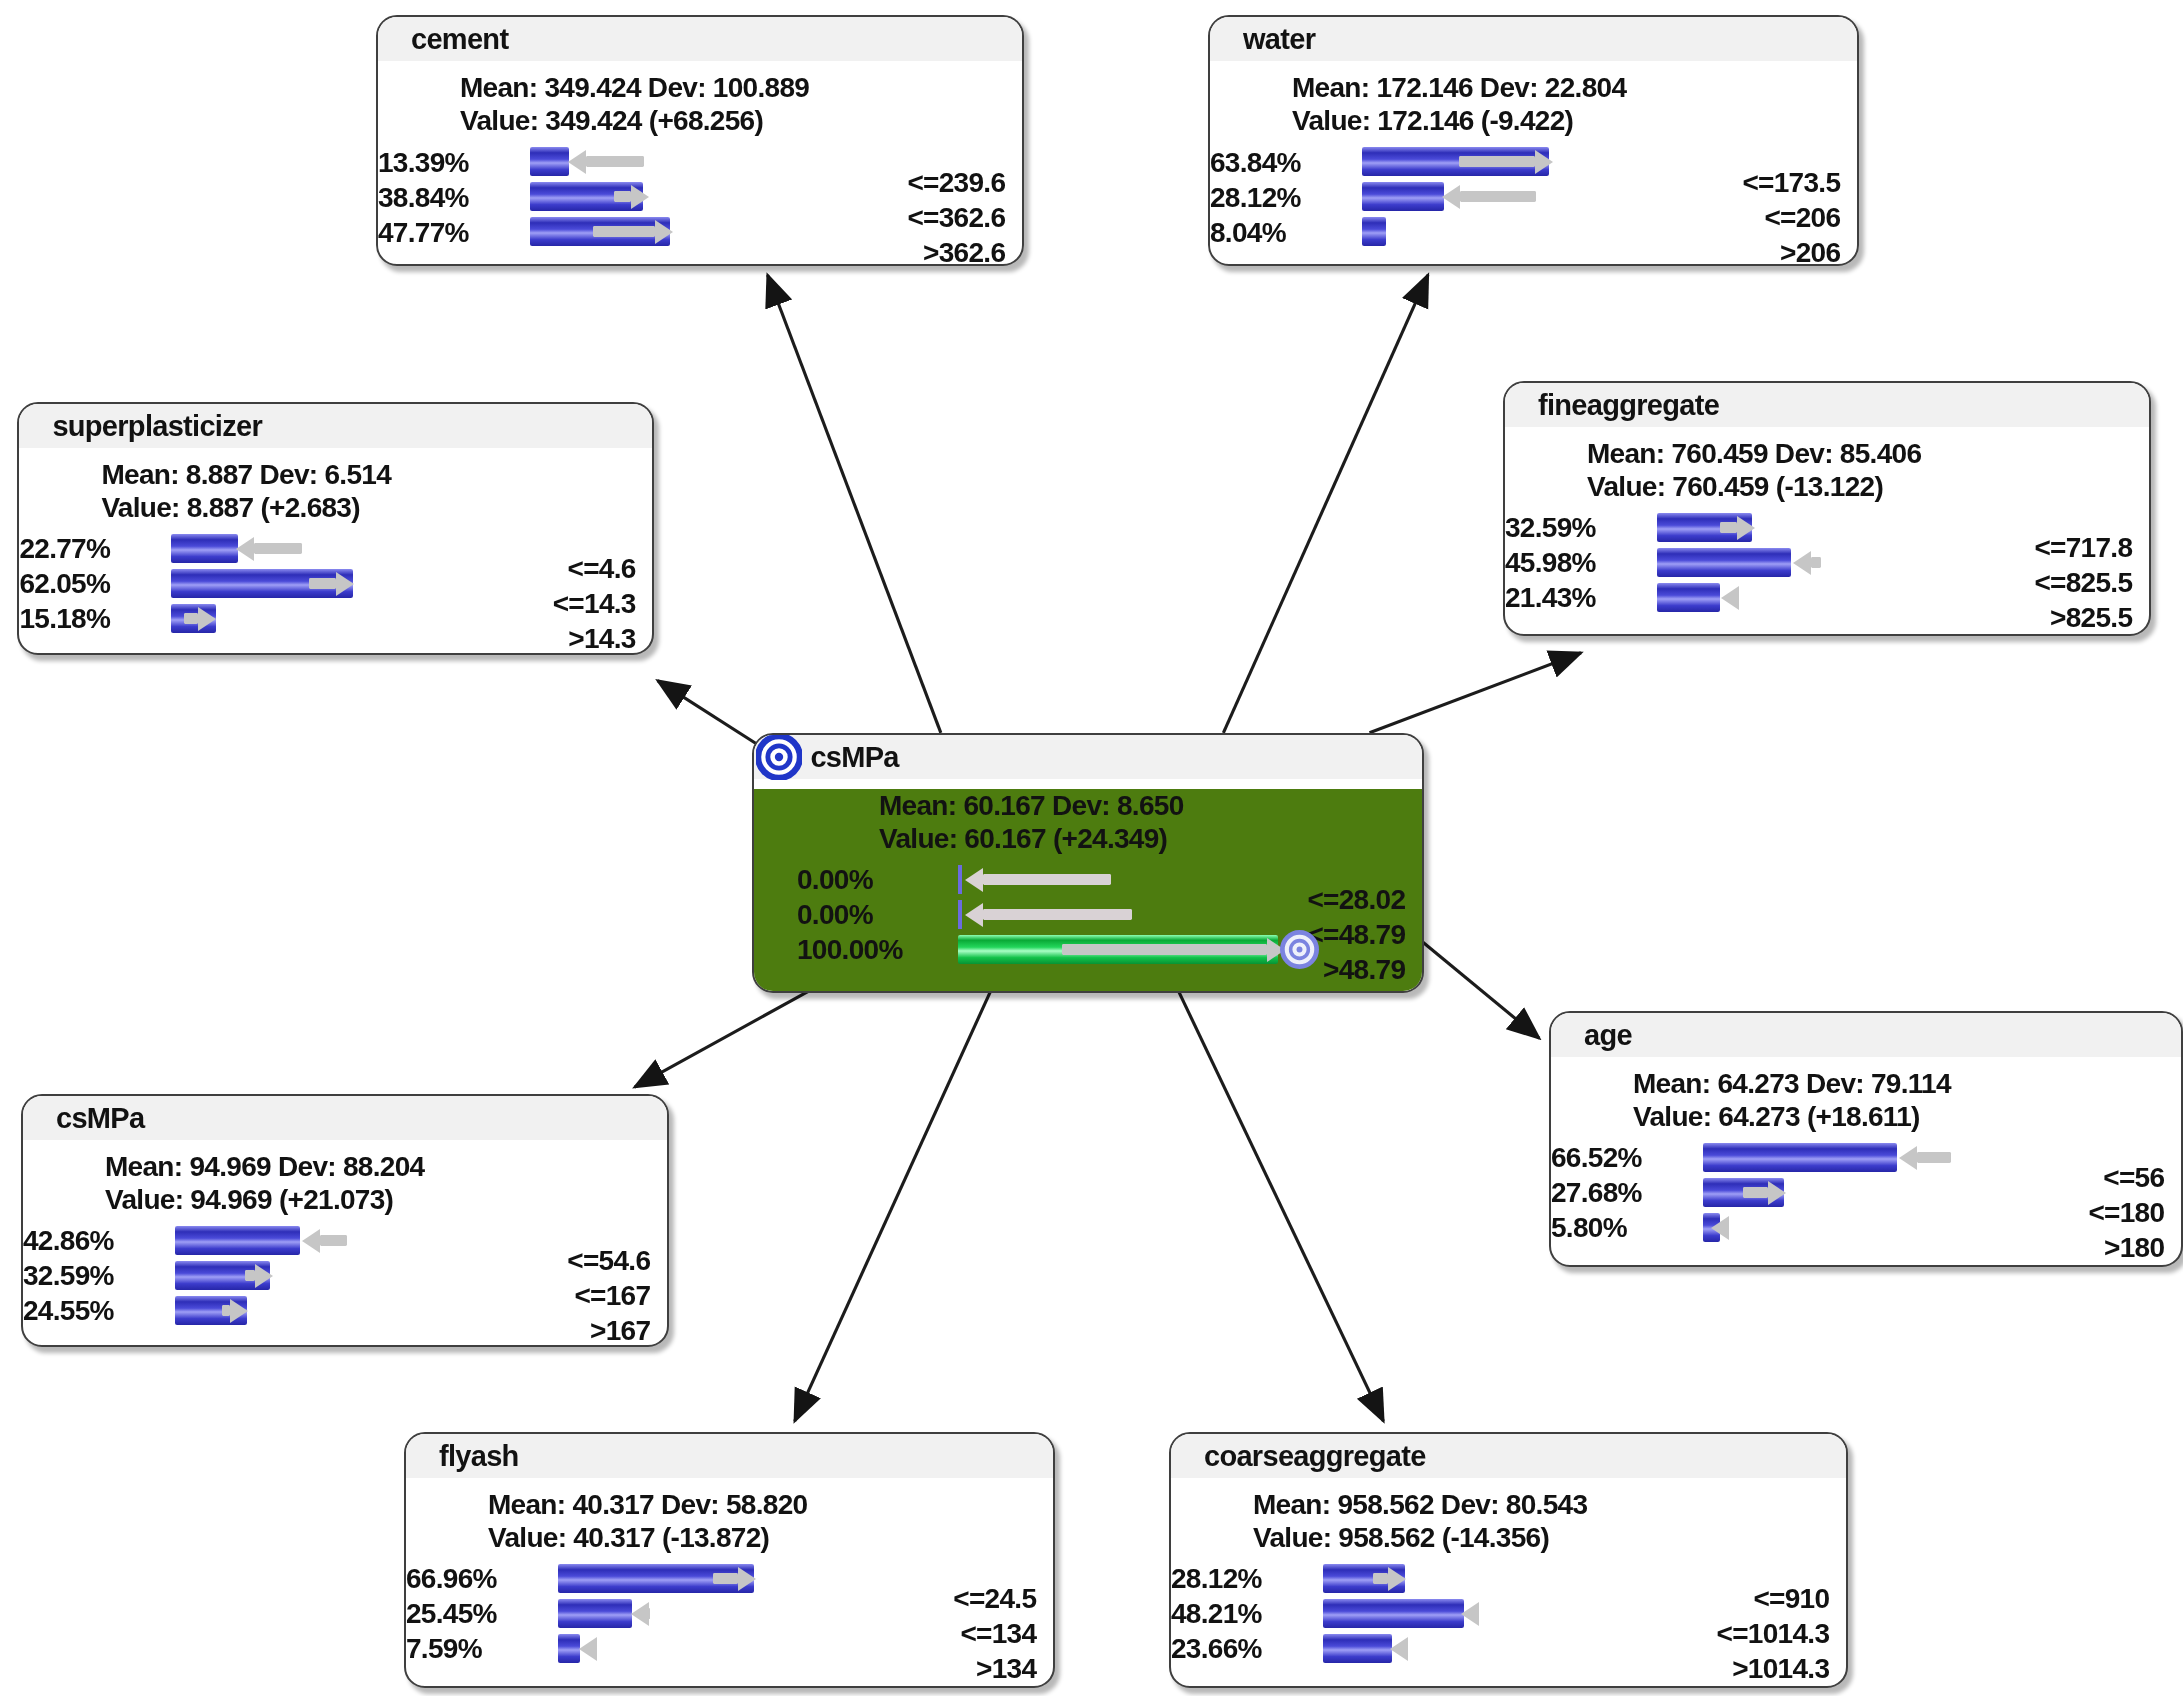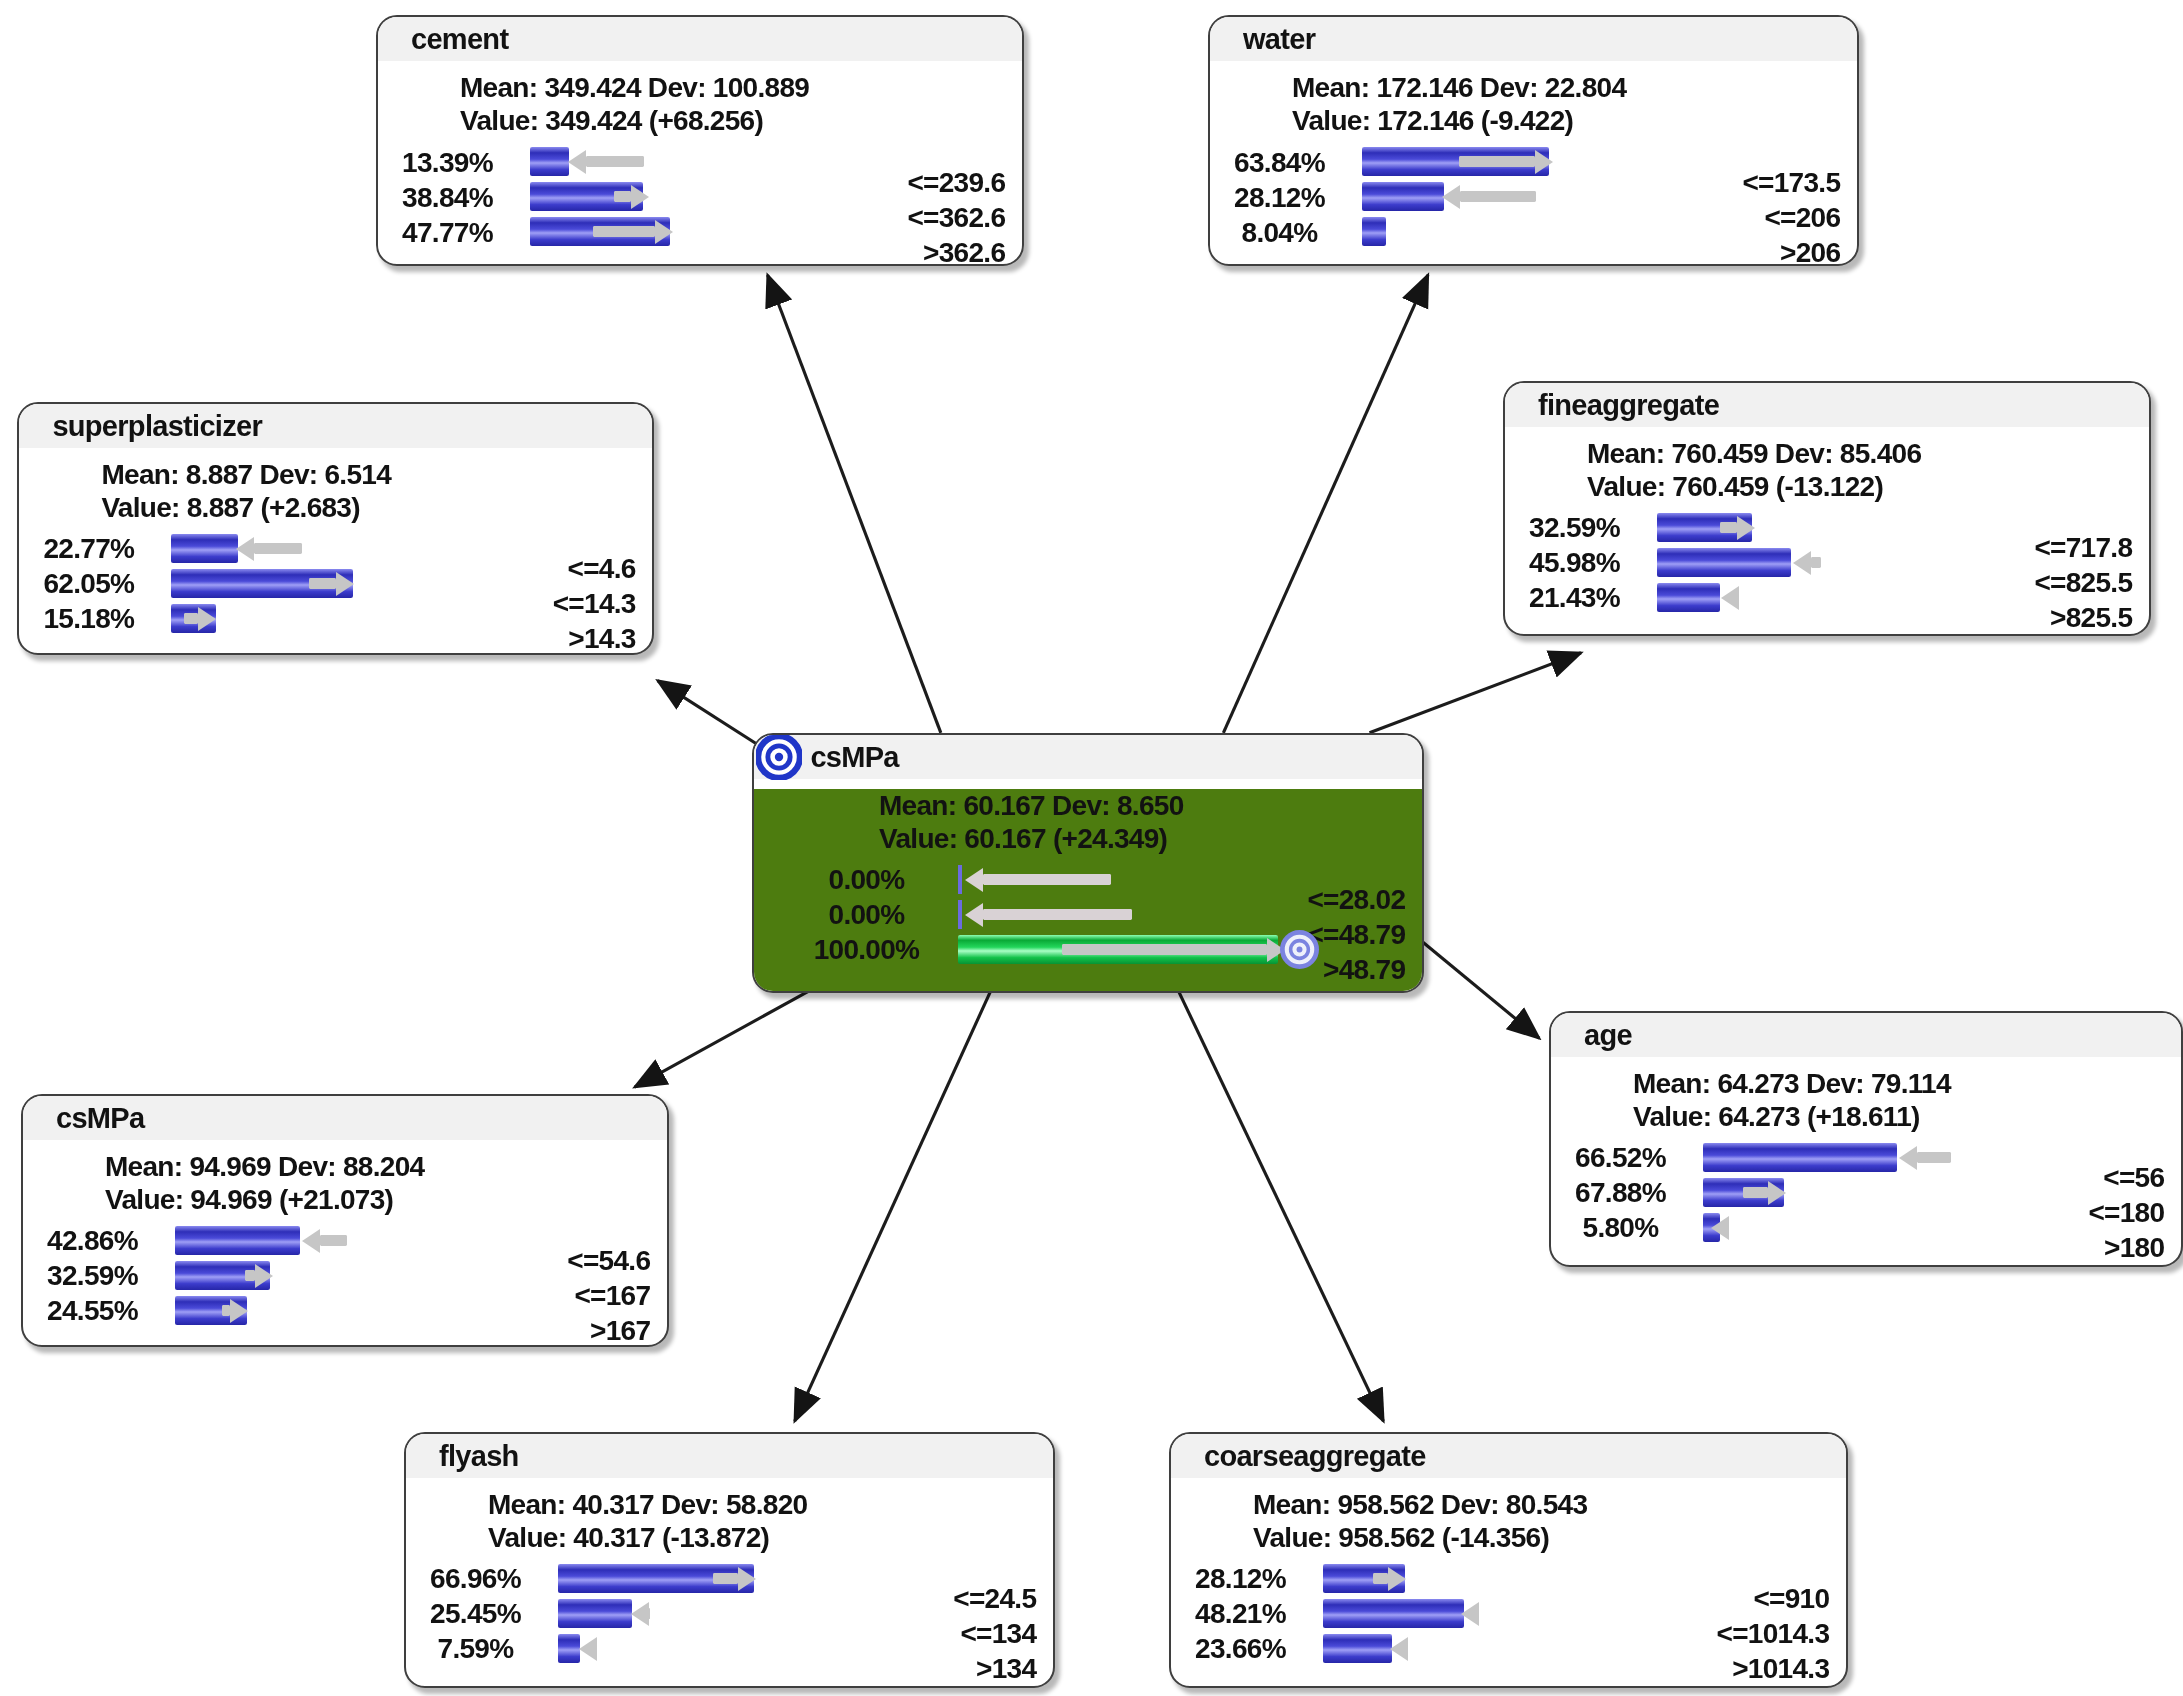--- a/index.html
+++ b/index.html
@@ -18,21 +18,21 @@
     height:44px;background:#f1f1f1;display:flex;align-items:center;
     gap:8.4px;padding-left:33px;
   }
   .node.target .hdr{padding-left:2px;}
   .title{font-size:29px;letter-spacing:-0.7px;white-space:nowrap;}
   .body{position:relative;}
   .node.target .body{background:#4d7c0f;height:100%;padding-left:43px;}
   .stats{margin-top:9.7px;padding-left:82px;font-size:28px;line-height:33px;letter-spacing:-0.7px;white-space:nowrap;}
   .rows{margin-top:8.4px;}
   .row{position:relative;height:35px;}
-  .pct{position:absolute;left:0;top:1.4px;width:139px;text-align:center;font-size:28px;letter-spacing:-0.7px;}
+  .pct{position:absolute;left:0;top:1.4px;width:139px;text-align:left;font-size:28px;letter-spacing:-0.7px;}
   .thr{position:absolute;right:16.7px;top:1.4px;font-size:28px;letter-spacing:-0.7px;margin-top:20px;}
   .barzone{position:absolute;left:152px;right:164px;top:2.1px;height:29px;}
   .bar{
     position:absolute;left:0;top:0;height:29px;border-radius:2.1px;
     background:linear-gradient(180deg,#8a8af0 0%,#2e2eb8 20%,#4a4ad8 42%,#9f9ff6 55%,#3c3ccc 78%,#2626a8 100%);
   }
   .bar.green{
     background:linear-gradient(180deg,#8dffb2 0%,#0aa936 18%,#23d65b 42%,#a9ffc6 55%,#12c24a 78%,#079334 100%);
   }
   .bar.tick{background:#6b6bdf;border-radius:0;}
@@ -373,21 +373,21 @@
             <div class="barzone">
               <div class="bar" style="width: 194px;"></div>
               <div class="darrow" style="left: 196px;">
                 <div class="head left"></div>
                 <div class="shaft" style="width: 34px;"></div>
               </div>
             </div>
             <span class="thr">&lt;=56</span>
           </div>
           <div class="row">
-            <span class="pct">67.88%</span>
+            <span class="pct">27.68%</span>
             <div class="barzone">
               <div class="bar" style="width: 81px;"></div>
               <div class="darrow" style="left: 40px;">
                 <div class="shaft" style="width: 25px;"></div>
                 <div class="head right"></div>
               </div>
             </div>
             <span class="thr">&lt;=180</span>
           </div>
           <div class="row">

